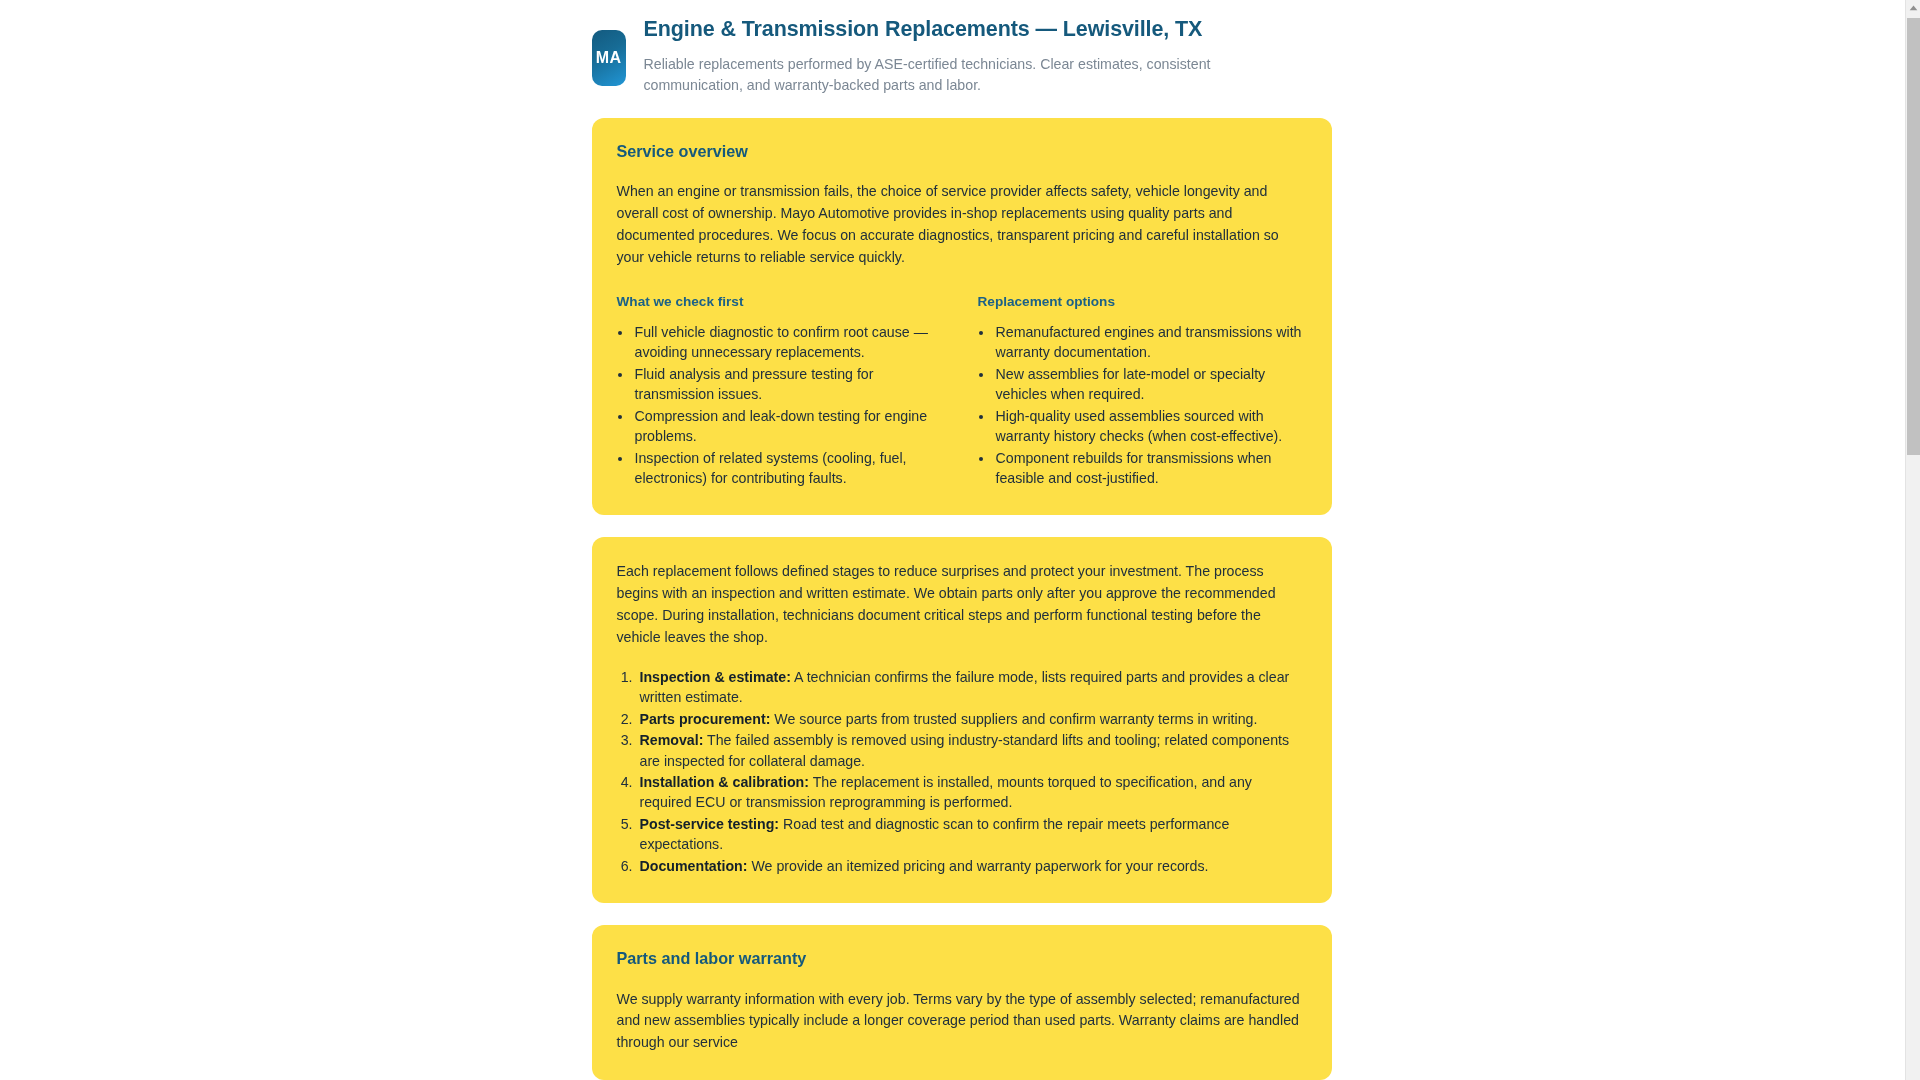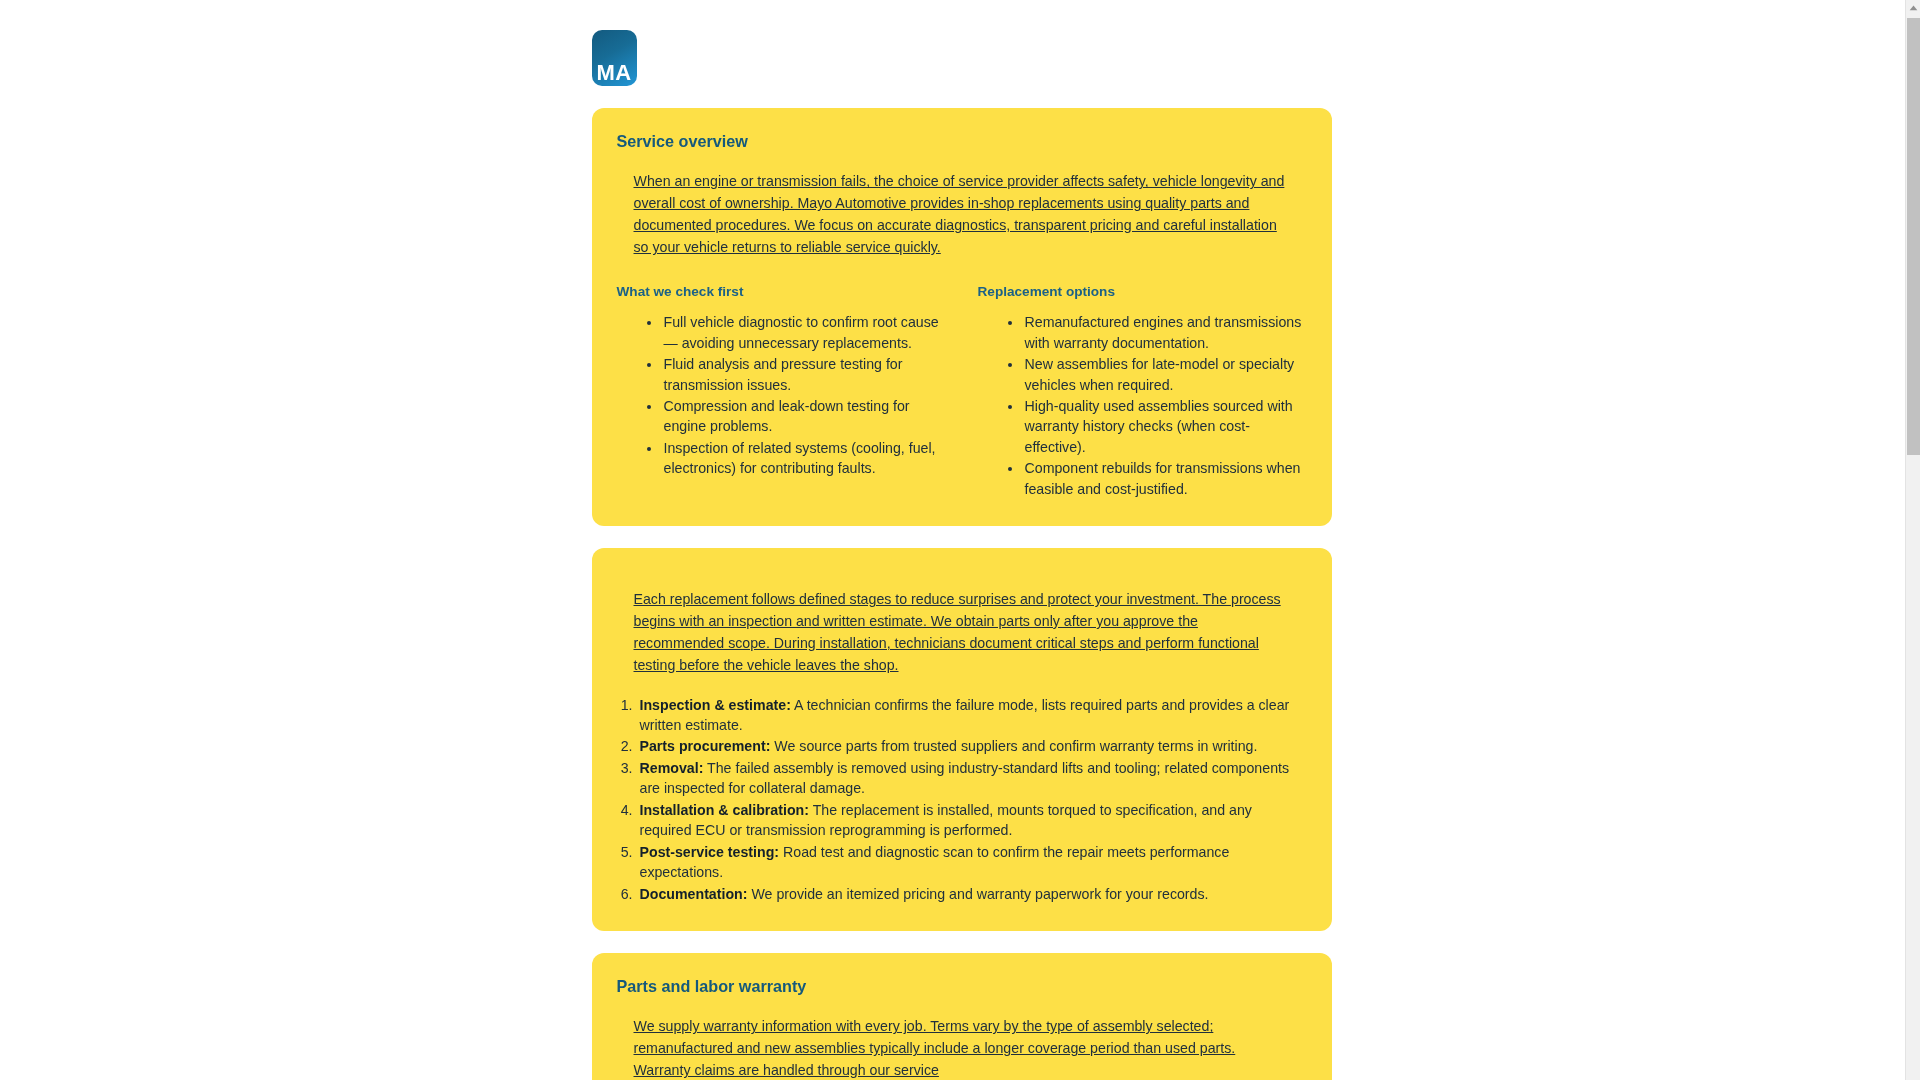--- a/index.html
+++ b/index.html
@@ -42,30 +42,30 @@
 
   
   .page-header {
     display: flex;
     align-items: flex-start;
     gap: 18px;
     padding: 0 0 22px 0;
   }
   .avatar {
     flex: 0 0 auto;
-    width: 45px;
+    width: 34px;
     height: 56px;
     border-radius: 10px;
     background: linear-gradient(150deg, #135a7f 0%, #176c96 42%, #2196d6 100%);
     color: #ffffff;
-    font-size: 22px;
+    font-size: 16px;
     font-weight: 700;
     letter-spacing: 0.4px;
     display: flex;
-    align-items: flex-end;
+    align-items: center;
     justify-content: center;
     margin-top: 14px;
   }
   .header-text { flex: 1 1 auto; min-width: 0; }
   .page-title {
     margin: 0 0 12px 0;
     font-size: 21.5px;
     line-height: 1.22;
     font-weight: 700;
     color: #15597c;
@@ -87,25 +87,24 @@
     margin-bottom: 22px;
   }
   .card-title {
     margin: 0 0 20px 0;
     font-size: 16.2px;
     font-weight: 700;
     color: #15597c;
     line-height: 1.2;
   }
   .card-para {
-    margin: 17px;
+    margin: 0;
     font-size: 14.2px;
     line-height: 1.54;
     color: #21303c;
-    text-decoration: underline;
   }
 
   
   .columns {
     display: flex;
     gap: 32px;
     margin-top: 25px;
   }
   .col { flex: 1 1 0; min-width: 0; }
   .col-title {
@@ -119,21 +118,20 @@
     margin: 0;
     padding-left: 16px;
     list-style: disc;
   }
   ul.bullets li {
     font-size: 14.2px;
     line-height: 1.44;
     color: #21303c;
     margin-bottom: 1px;
     padding-left: 2px;
-    margin-left: 29px;
   }
   ul.bullets li::marker { color: #21303c; }
 
   
   ol.steps {
     margin: 18px 0 0 0;
     padding-left: 20px;
     list-style: decimal;
   }
   ol.steps li {
@@ -183,20 +181,24 @@
 
 <div class="viewport">
 
   <div class="page-scroll">
     <div class="content-wrap">
 
       <div class="page-header">
         <div class="avatar">
           <span>MA</span>
         </div>
+        <div class="header-text">
+          <h1 class="page-title">Engine &amp; Transmission Replacements — Lewisville, TX</h1>
+          <p class="page-subtitle">Reliable replacements performed by ASE-certified technicians. Clear estimates, consistent communication, and warranty-backed parts and labor.</p>
+        </div>
       </div>
 
       <section class="card">
         <h2 class="card-title">Service overview</h2>
         <p class="card-para">When an engine or transmission fails, the choice of service provider affects safety, vehicle longevity and overall cost of ownership. Mayo Automotive provides in-shop replacements using quality parts and documented procedures. We focus on accurate diagnostics, transparent pricing and careful installation so your vehicle returns to reliable service quickly.</p>
 
         <div class="columns">
 
           <div class="col">
             <h3 class="col-title">What we check first</h3>

